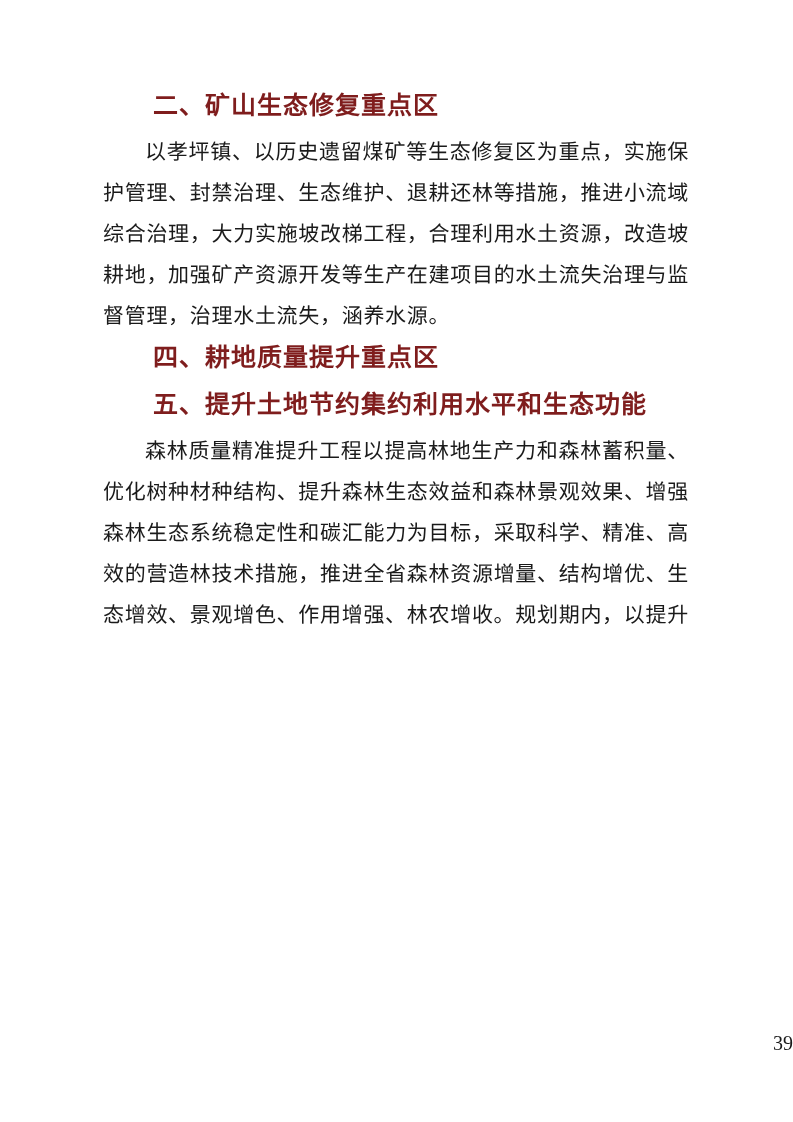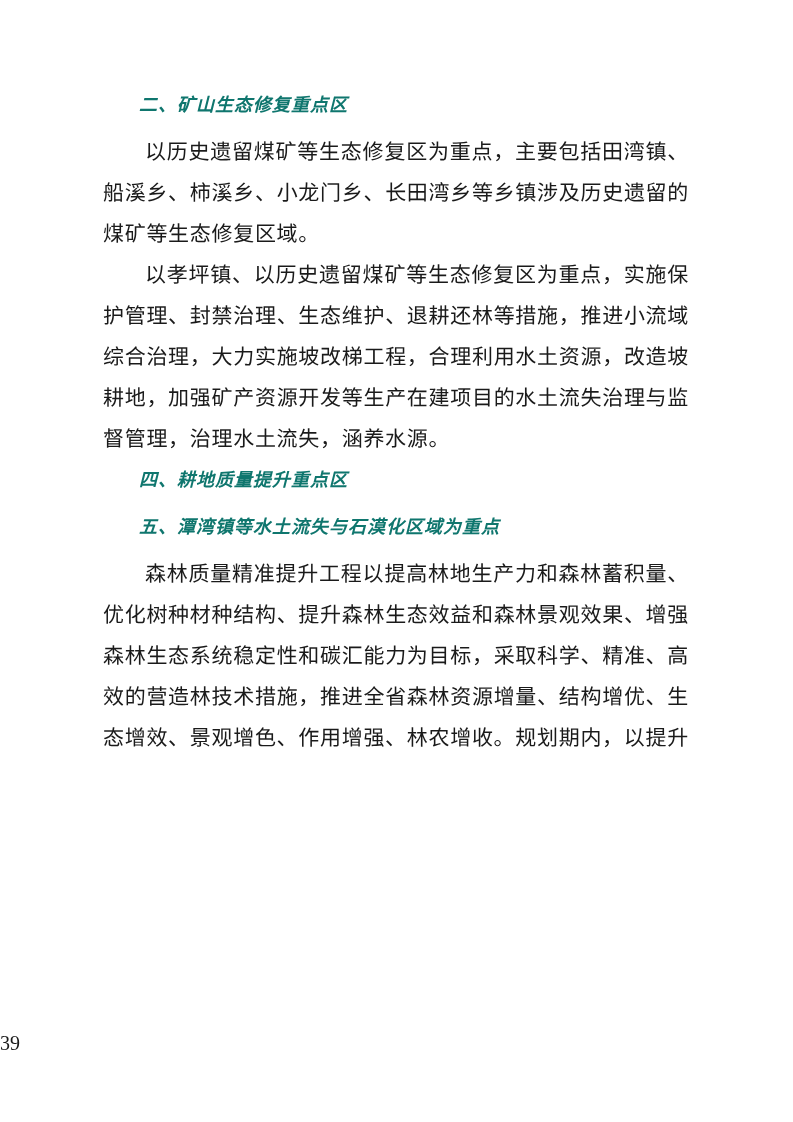--- a/index.html
+++ b/index.html
@@ -20,70 +20,68 @@
   .content {
     position: absolute;
     top: 85px;
     left: 103px;
     width: 586px;
   }
   .section-heading {
     margin: 0 0 6px 0;
     font-family: "Liberation Sans", "DejaVu Sans", sans-serif;
     font-weight: bold;
-    font-size: 18px;
+    font-size: 25px;
     line-height: 41px;
     letter-spacing: 1px;
     text-indent: 2em;
-    color: #0f766e;
+    color: #7f1d1d;
     white-space: nowrap;
-    font-style: italic;
   }
   .section-paragraph {
     margin: 0;
     font-size: 21px;
     line-height: 41px;
     letter-spacing: 0.7px;
     text-align: justify;
     text-justify: inter-character;
     text-indent: 2em;
     color: #1a1a1a;
   }
   .page-footer {
     position: absolute;
     left: 0;
     top: 1028px;
     width: 100%;
-    text-align: left;
+    text-align: right;
     font-size: 20px;
     line-height: 30px;
     color: #1a1a1a;
     font-family: "Liberation Serif", "DejaVu Serif", serif;
   }
 </style>
 </head>
 <body>
 
 <div class="page">
   <div class="content">
 
     <section>
       <h2 class="section-heading">二、矿山生态修复重点区</h2>
-      <p class="section-paragraph">以历史遗留煤矿等生态修复区为重点，主要包括田湾镇、船溪乡、柿溪乡、小龙门乡、长田湾乡等乡镇涉及历史遗留的煤矿等生态修复区域。</p>
     </section>
 
     <section>
       <p class="section-paragraph">以孝坪镇、以历史遗留煤矿等生态修复区为重点，实施保护管理、封禁治理、生态维护、退耕还林等措施，推进小流域综合治理，大力实施坡改梯工程，合理利用水土资源，改造坡耕地，加强矿产资源开发等生产在建项目的水土流失治理与监督管理，治理水土流失，涵养水源。</p>
     </section>
 
     <section>
       <h2 class="section-heading">四、耕地质量提升重点区</h2>
     </section>
 
     <section>
-      <h2 class="section-heading">五、潭湾镇等水土流失与石漠化区域为重点</h2>
+      <h2 class="section-heading">五、提升土地节约集约利用水平和生态功能</h2>
       <p class="section-paragraph">森林质量精准提升工程以提高林地生产力和森林蓄积量、优化树种材种结构、提升森林生态效益和森林景观效果、增强森林生态系统稳定性和碳汇能力为目标，采取科学、精准、高效的营造林技术措施，推进全省森林资源增量、结构增优、生态增效、景观增色、作用增强、林农增收。规划期内，以提升</p>
     </section>
 
   </div>
 
   <div class="page-footer">39</div>
 </div>
 
 </body></html>

